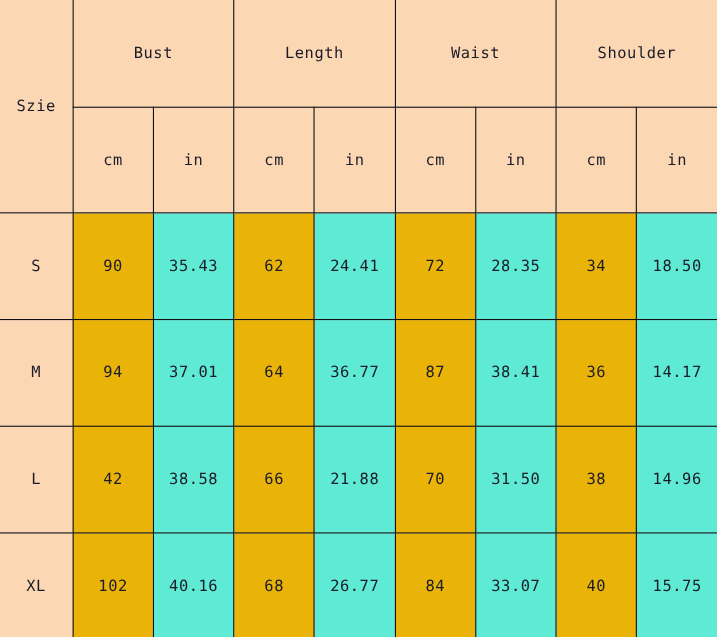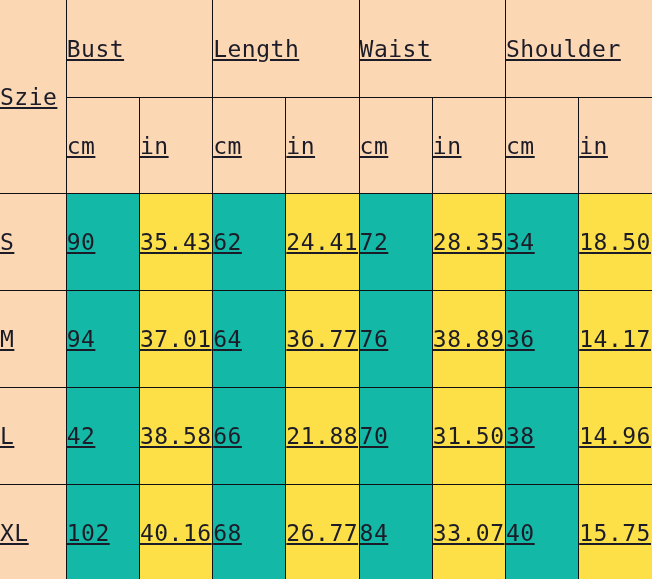--- a/index.html
+++ b/index.html
@@ -17,26 +17,26 @@
   .size-chart {
     width: 652px;
     border-collapse: collapse;
     table-layout: fixed;
     color: #1c1c28;
   }
 
   .size-chart td,
   .size-chart th {
     border: 1px solid #0f0f14;
+    text-align: center;
     vertical-align: middle;
     font-weight: normal;
     padding: 0;
-    font-size: 23px;
+    font-size: 14px;
     letter-spacing: 0.5px;
-    text-decoration: underline;
   }
 
   
   .size-chart tr > :first-child { border-left: none; }
   .size-chart tr > :last-child  { border-right: none; }
   .size-chart tr:first-child > * { border-top: none; }
   .size-chart tr:last-child  > * { border-bottom: none; }
 
   .hdr {
     background: #fbd7b4;
@@ -49,24 +49,24 @@
   }
   .hdr-size {
     background: #fbd7b4;
   }
 
   .row-size {
     background: #fbd7b4;
     height: 96px;
   }
   .cell-cm {
-    background: #14b8a6;
+    background: #eab308;
   }
   .cell-in {
-    background: #fde047;
+    background: #5eead4;
   }
 
   
   .col-size { width: 66px; }
   .col-data { width: 73px; }
 </style>
 </head>
 <body>
 
 <table class="size-chart">
@@ -113,22 +113,22 @@
     <td class="cell-cm">34</td>
     <td class="cell-in">18.50</td>
   </tr>
 
   <tr>
     <td class="row-size">M</td>
     <td class="cell-cm">94</td>
     <td class="cell-in">37.01</td>
     <td class="cell-cm">64</td>
     <td class="cell-in">36.77</td>
-    <td class="cell-cm">76</td>
-    <td class="cell-in">38.89</td>
+    <td class="cell-cm">87</td>
+    <td class="cell-in">38.41</td>
     <td class="cell-cm">36</td>
     <td class="cell-in">14.17</td>
   </tr>
 
   <tr>
     <td class="row-size">L</td>
     <td class="cell-cm">42</td>
     <td class="cell-in">38.58</td>
     <td class="cell-cm">66</td>
     <td class="cell-in">21.88</td>

